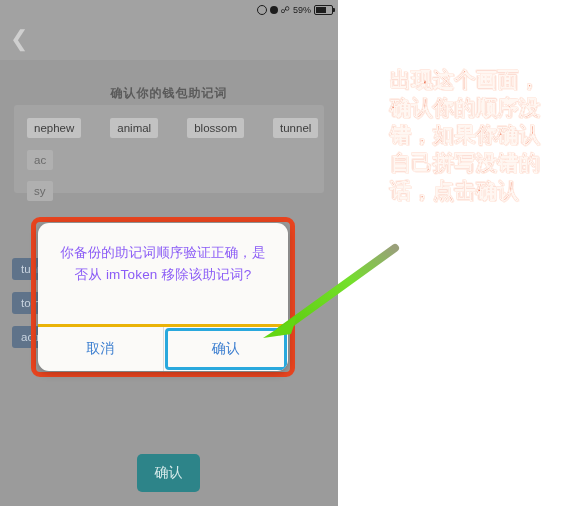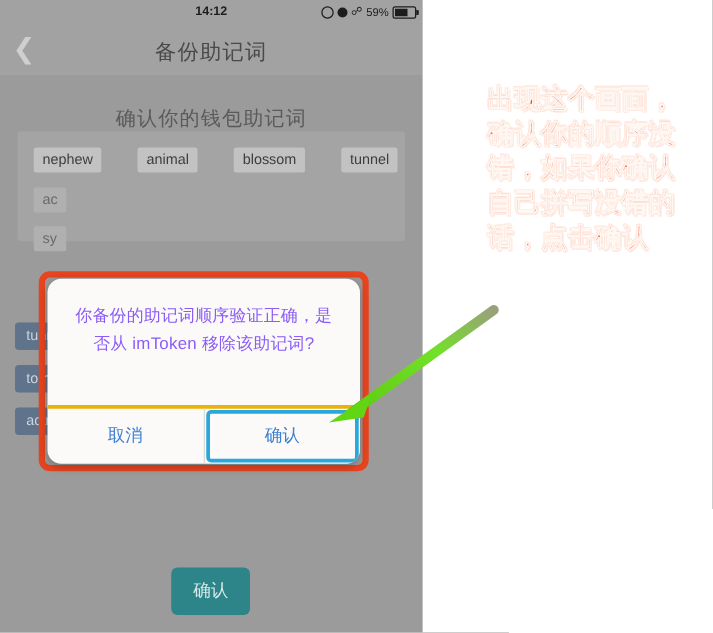--- a/index.html
+++ b/index.html
@@ -69,21 +69,21 @@
     font-size:17px;color:#4a4a4a;letter-spacing:1px;
   }
 
   
   #content{
     position:absolute;left:0;top:60px;width:338px;bottom:0;
     background:#9b9b9b;
   }
   #page-title{
     text-align:center;margin-top:25px;
-    font-size:16px;color:#5a5a5a;font-weight:normal;letter-spacing:1px;
+    font-size:12px;color:#5a5a5a;font-weight:bold;letter-spacing:1px;
   }
   #page-subtitle{
     margin:10px 18px 0 18px;
     font-size:11.5px;color:#8e8e8e;line-height:1.55;
   }
 
   
   #selected-panel{
     position:absolute;left:14px;top:105px;width:310px;height:88px;
     background:#a4a4a4;border-radius:3px;
@@ -183,35 +183,33 @@
     position:absolute;left:255px;top:238px;width:145px;height:105px;
     z-index:30;pointer-events:none;
   }
 </style>
 </head>
 <body>
 
 <div id="phone">
 
   <div id="statusbar">
-    <div id="sb-center">14:12</div>
     <div id="sb-right">
       <span class="mini-ico ring"></span>
       <span class="mini-ico"></span>
       <span class="bt">☍</span>
       <span>59%</span>
       <span class="battery">
           <i class="battery-fill"></i>
         </span>
     </div>
   </div>
 
   <div id="navbar">
     <div id="back-chevron">❮</div>
-    <div id="nav-title">备份助记词</div>
   </div>
 
   <div id="content">
     <div id="page-title">确认你的钱包助记词</div>
     <div id="page-subtitle">请按顺序点击助记词，以确认你的备份助记词填写正确。</div>
   </div>
 
   <div id="selected-panel">
     <div id="selected-row">
       <span class="sel-chip">nephew</span>

